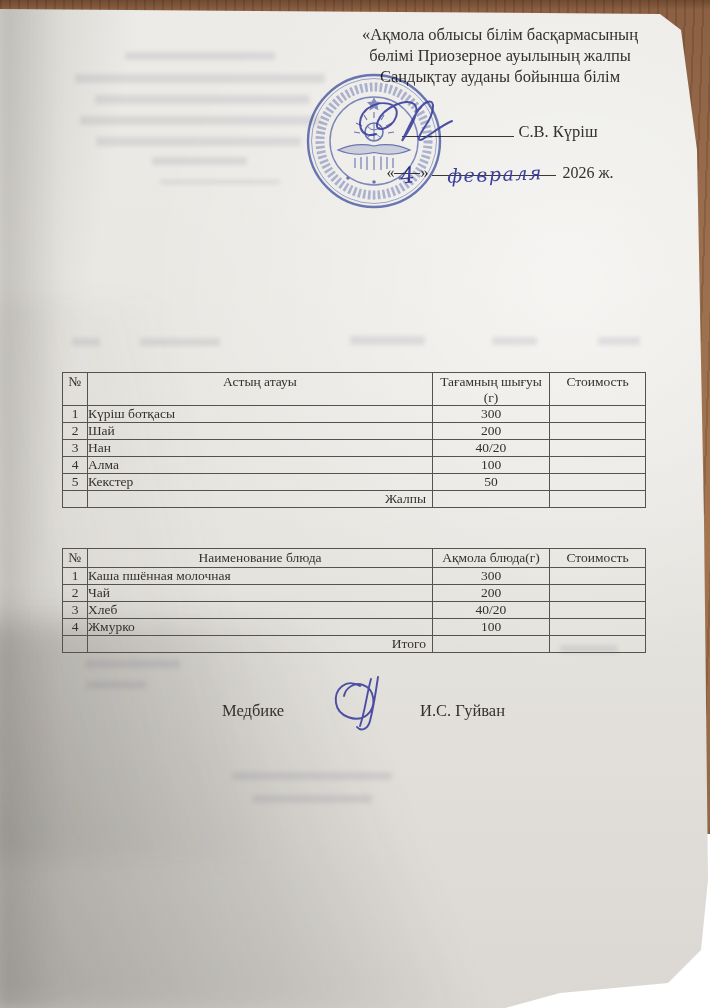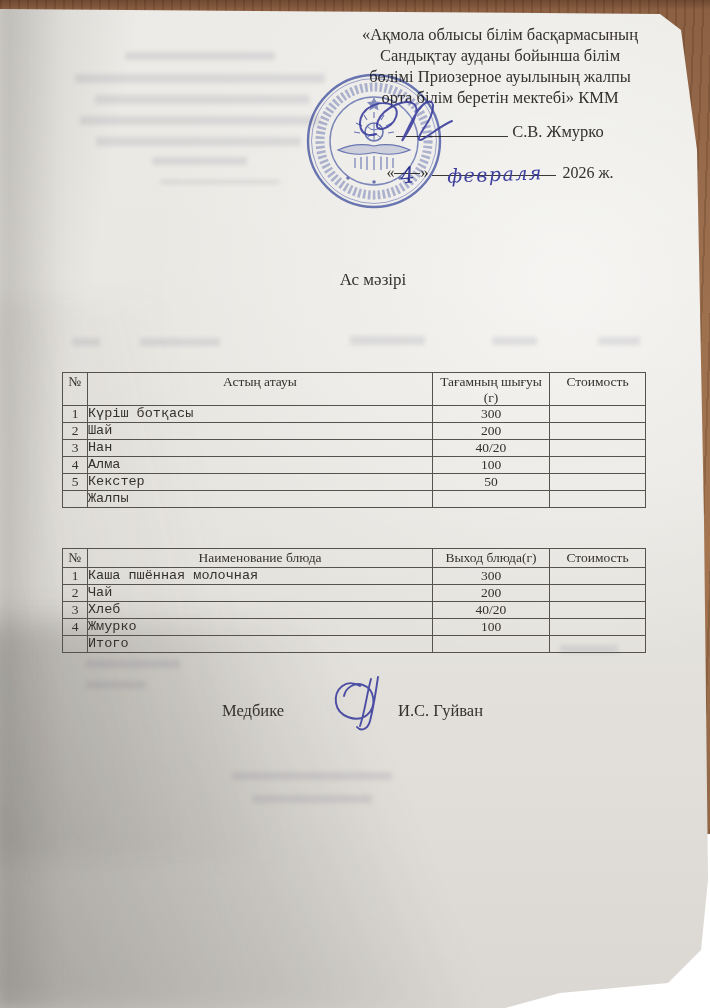--- a/index.html
+++ b/index.html
@@ -50,27 +50,27 @@
   #menu-table-kk{top:372px;}
   #menu-table-ru{top:548px;}
   table.menu th,table.menu td{border:1px solid #56534e;padding:0;overflow:hidden;}
   table.menu{border:1.5px solid #56534e;}
   col.c-num{width:25px;} col.c-name{width:345px;} col.c-out{width:117px;} col.c-cost{width:96px;}
   table.menu th{font-weight:normal;vertical-align:top;text-align:center;line-height:15.5px;padding-top:1px;}
   #menu-table-kk th{height:31px;}
   #menu-table-ru th{height:17px;}
   table.menu td{height:16px;line-height:16px;}
   td.cell-num{text-align:center;}
-  td.cell-name{text-align:left;padding-left:7px;font-family:Liberation Mono, monospace;}
+  td.cell-name{text-align:left;padding-left:7px;}
   td.cell-out{text-align:center;}
-  tr.total-row td.cell-name{text-align:left;padding-right:6px;}
+  tr.total-row td.cell-name{text-align:right;padding-right:6px;}
 
   
   .role-label{position:absolute;left:222px;top:701px;font-size:16.5px;color:#34312d;}
-  .name-label{position:absolute;left:398px;top:701px;font-size:16.5px;color:#34312d;}
+  .name-label{position:absolute;left:420px;top:701px;font-size:16.5px;color:#34312d;}
 
   
   .stamp{position:absolute;left:303px;top:70px;width:142px;height:142px;opacity:0.82;mix-blend-mode:multiply;}
   .sig-top{position:absolute;left:348px;top:94px;width:112px;height:60px;opacity:0.9;}
   .sig-bottom{position:absolute;left:326px;top:670px;width:62px;height:64px;opacity:0.9;}
 </style>
 </head>
 <body>
 
 <div class="scene">
@@ -93,26 +93,25 @@
     <div class="ghost" style="left:492px;top:337px;width:45px;height:8px"></div>
     <div class="ghost" style="left:598px;top:337px;width:42px;height:8px"></div>
     <div class="ghost" style="left:85px;top:660px;width:95px;height:8px"></div>
     <div class="ghost" style="left:86px;top:681px;width:60px;height:8px"></div>
     <div class="ghost" style="left:560px;top:645px;width:58px;height:8px"></div>
     <div class="ghost" style="left:232px;top:772px;width:160px;height:8px"></div>
     <div class="ghost" style="left:252px;top:795px;width:120px;height:8px"></div>
 
     <div class="approval">
       <div>«Ақмола облысы білім басқармасының</div>
+      <div>бөлімі Приозерное ауылының жалпы</div>
       <div>Сандықтау ауданы бойынша білім</div>
-      <div>бөлімі Приозерное ауылының жалпы</div>
-      <div>орта білім беретін мектебі»  КММ</div>
     </div>
 
-    <div class="director-line"><span class="u-line"></span><span>С.В. Жмурко</span></div>
+    <div class="director-line"><span class="u-line"></span><span>С.В. Күріш</span></div>
 
     <div class="date-line"><span>«</span><span class="day-slot"><span class="hand hand-day">4</span></span><span>»</span><span class="month-slot"><span class="hand hand-month">февраля</span></span><span>2026 ж.</span></div>
 
     <svg class="stamp" viewBox="0 0 142 142">
       <g stroke="#4f60b2" fill="none">
         <circle cx="71" cy="71" r="66" stroke-width="2.4"></circle>
         <circle cx="71" cy="71" r="62.5" stroke-width="0.9" opacity="0.7"></circle>
         <circle cx="71" cy="71" r="54" stroke-width="9" stroke-dasharray="2.6 2.3" opacity="0.5"></circle>
         <circle cx="71" cy="71" r="44" stroke-width="1.4" opacity="0.85"></circle>
 
@@ -128,21 +127,20 @@
         <circle cx="97" cy="108" r="1.8" fill="#4f60b2" stroke="none"></circle>
         <circle cx="71" cy="112" r="1.8" fill="#4f60b2" stroke="none"></circle>
       </g>
     </svg>
 
     <svg class="sig-top" viewBox="0 0 112 60">
       <path d="M28 40 C12 46 6 26 19 15 C32 5 53 8 48 23 C44 35 24 41 30 27 C36 13 58 4 66 10 C74 16 60 38 54 47 C62 30 70 12 79 8 C89 4 85 21 78 31 C72 40 67 49 75 45 C82 41 94 31 104 27" stroke="#3c3f9e" stroke-width="2" fill="none" stroke-linecap="round"></path>
     </svg>
 
     <div class="title-block">
-      <div>Ас мәзірі</div>
     </div>
 
     <table class="menu" id="menu-table-kk">
       <colgroup>
           <col class="c-num">
           <col class="c-name">
           <col class="c-out">
           <col class="c-cost">
         </colgroup>
       <thead>
@@ -197,21 +195,21 @@
       <colgroup>
           <col class="c-num">
           <col class="c-name">
           <col class="c-out">
           <col class="c-cost">
         </colgroup>
       <thead>
         <tr>
           <th>№</th>
           <th>Наименование блюда</th>
-          <th>Выход блюда(г)</th>
+          <th>Ақмола блюда(г)</th>
           <th>Стоимость</th>
         </tr>
       </thead>
       <tbody>
           <tr>
             <td class="cell-num">1</td>
             <td class="cell-name">Каша пшённая молочная</td>
             <td class="cell-out">300</td>
             <td class="cell-cost"></td>
           </tr>

